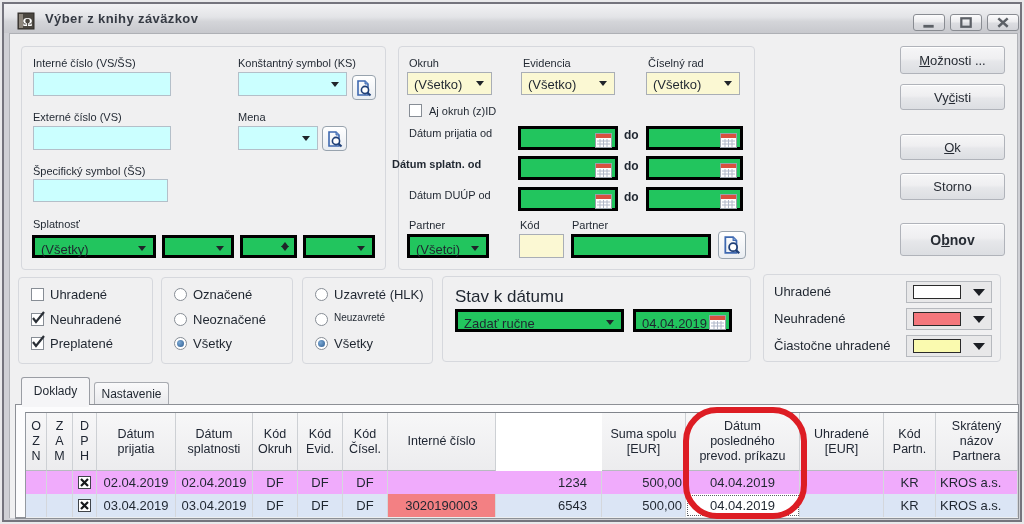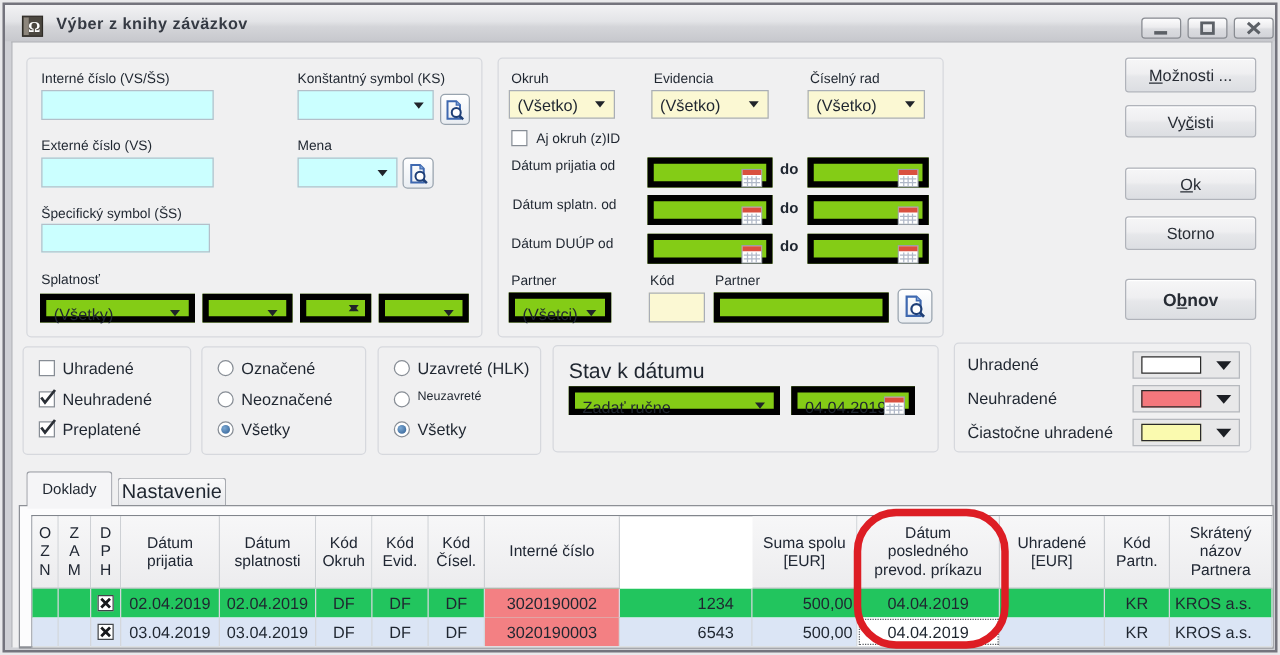--- a/index.html
+++ b/index.html
@@ -18,21 +18,21 @@
   .title-text { position:absolute; left:41px; top:7px; font-size:13px; font-weight:bold; color:#353a43; letter-spacing:0.4px; }
   .appicon { position:absolute; left:13px; top:8px; width:18px; height:18px; }
   .winbtn { position:absolute; top:10px; width:32px; height:17px; border:1px solid #898c92; border-radius:3px;
     background:linear-gradient(#fcfcfd 0%, #ececee 45%, #dcdde1 55%, #d2d3d8 100%);
     display:flex; align-items:center; justify-content:center; }
   .client { position:absolute; left:9px; top:33px; width:1009px; height:485px; background:#f0f0f1; border-top:1px solid #aeb0b5; border-left:1px solid #b0b2b7; border-right:1px solid #b0b2b7; }
 
   
   .gbox { position:absolute; border:1px solid #d6d8dd; border-radius:4px; }
   .lbl { position:absolute; white-space:nowrap; }
-  .inp { position:absolute; background:#84cc16; border:5px solid #000000; }
+  .inp { position:absolute; background:#22c55e; border:3px solid #000000; }
   .cyan { background:#cbffff; border:1px solid #b4bfc9; }
   .yel  { background:#fbf8d3; border:1px solid #a9aeb6; }
   .arr { position:absolute; width:0; height:0; border-left:4.5px solid transparent; border-right:4.5px solid transparent; border-top:5px solid #20242a; }
   .arrbig { position:absolute; width:0; height:0; border-left:6px solid transparent; border-right:6px solid transparent; border-top:7px solid #1c1f24; }
   .btn { position:absolute; border:1px solid #b0b3ba; border-radius:3px;
     background:linear-gradient(#f6f6f7 0%, #efeff1 45%, #e6e7ea 55%, #dcdee2 100%);
     box-shadow:inset 0 1px 0 #fff;
     display:flex; align-items:center; justify-content:center; font-size:13px; color:#272c34; }
   .tool { position:absolute; border:1px solid #98a3ae; border-radius:4px;
     background:linear-gradient(#ffffff, #e9edf2); display:flex; align-items:center; justify-content:center; }
@@ -180,21 +180,21 @@
       <g stroke="#b0b8c8" stroke-width="1">
           <line x1="2" y1="8" x2="15" y2="8"></line>
           <line x1="2" y1="11" x2="15" y2="11"></line>
           <line x1="5" y1="6" x2="5" y2="14"></line>
           <line x1="8.5" y1="6" x2="8.5" y2="14"></line>
           <line x1="12" y1="6" x2="12" y2="14"></line>
         </g>
     </svg>
   </div>
 
-  <div class="lbl" style="left:410px; top:158px;">Dátum splatn. od</div>
+  <div class="lbl" style="left:392px; top:158px;font-weight:bold;">Dátum splatn. od</div>
   <div class="inp abs" style="left:518px; top:156px; width:100px; height:24px;">
     <svg class="calic" style="right:3px; top:4px;" viewBox="0 0 17 15">
       <rect x="0.5" y="0.5" width="16" height="14" fill="#ffffff" stroke="#98a0a8"></rect>
       <rect x="1" y="1" width="15" height="4" fill="#d9503f"></rect>
       <g stroke="#b0b8c8" stroke-width="1">
           <line x1="2" y1="8" x2="15" y2="8"></line>
           <line x1="2" y1="11" x2="15" y2="11"></line>
           <line x1="5" y1="6" x2="5" y2="14"></line>
           <line x1="8.5" y1="6" x2="8.5" y2="14"></line>
           <line x1="12" y1="6" x2="12" y2="14"></line>
@@ -343,57 +343,56 @@
     <div style="position:absolute; left:6px; top:3px; width:48px; height:14px; background:#f4777c; border:1px solid #2a2a2a;"></div>
     <div class="arrbig" style="right:6px; top:7px;"></div>
   </div>
   <div class="lbl" style="left:774px; top:338px; font-size:13px;">Čiastočne uhradené</div>
   <div class="abs" style="left:906px; top:335px; width:86px; height:22px; background:#e8e8e9; border:1px solid #b6b9be;">
     <div style="position:absolute; left:6px; top:3px; width:48px; height:14px; background:#fafaaf; border:1px solid #2a2a2a;"></div>
     <div class="arrbig" style="right:6px; top:7px;"></div>
   </div>
 
   <div class="abs" style="left:21px; top:377px; width:69px; height:28px; background:#f5f5f7; border:1px solid #9a9da4; border-bottom:none; border-radius:3px 3px 0 0; text-align:center; line-height:26px; font-size:12px;">Doklady</div>
-  <div class="abs" style="left:94px; top:382px; width:87px; height:23px; background:linear-gradient(#fafafb,#e8e9ec); border:1px solid #a8abb1; border-bottom:none; border-radius:3px 3px 0 0; text-align:center; line-height:22px; font-size:16px;">Nastavenie</div>
+  <div class="abs" style="left:94px; top:382px; width:75px; height:23px; background:linear-gradient(#fafafb,#e8e9ec); border:1px solid #a8abb1; border-bottom:none; border-radius:3px 3px 0 0; text-align:center; line-height:22px; font-size:12px;">Nastavenie</div>
   <div class="abs" style="left:15px; top:404px; width:1004px; height:115px; background:#fcfcfd; border:1px solid #8d9096; border-bottom-width:2px;"></div>
   <div class="abs" style="left:22px; top:404px; width:67px; height:3px; background:#f5f5f7;"></div>
 
   <div class="abs" style="left:25px; top:412px; width:993px; height:106px; background:#fff; border-top:1px solid #81858c; border-left:1px solid #9499a0; border-bottom:1px solid #81858c;">
 
     <div class="hcell" style="left:0px; top:0px; width:21px; height:58px;">O<br>Z<br>N</div>
     <div class="hcell" style="left:21px; top:0px; width:26px; height:58px;">Z<br>A<br>M</div>
     <div class="hcell" style="left:47px; top:0px; width:24px; height:58px;">D<br>P<br>H</div>
     <div class="hcell" style="left:71px; top:0px; width:79px; height:58px;">Dátum<br>prijatia</div>
     <div class="hcell" style="left:150px; top:0px; width:77px; height:58px;">Dátum<br>splatnosti</div>
     <div class="hcell" style="left:227px; top:0px; width:45px; height:58px;">Kód<br>Okruh</div>
     <div class="hcell" style="left:272px; top:0px; width:45px; height:58px;">Kód<br>Evid.</div>
     <div class="hcell" style="left:317px; top:0px; width:45px; height:58px;">Kód<br>Čísel.</div>
     <div class="hcell" style="left:362px; top:0px; width:108px; height:58px;">Interné číslo</div>
     <div class="hcell" style="left:576px; top:0px; width:84px; height:58px;">Suma spolu<br>[EUR]</div>
     <div class="hcell" style="left:660px; top:0px; width:114px; height:58px;">Dátum<br>posledného<br>prevod. príkazu</div>
     <div class="hcell" style="left:774px; top:0px; width:84px; height:58px;">Uhradené<br>[EUR]</div>
     <div class="hcell" style="left:858px; top:0px; width:52px; height:58px;">Kód<br>Partn.</div>
     <div class="hcell" style="left:910px; top:0px; width:82px; height:58px;">Skrátený<br>názov<br>Partnera</div>
 
-    <div class="abs" style="left:0; top:58px; width:992px; height:23px; background:#22c55e;">
+    <div class="abs" style="left:0; top:58px; width:992px; height:23px; background:#f0abfc;">
       <div class="cell" style="left:0px; width:21px; height:23px;"></div>
       <div class="cell" style="left:21px; width:26px; height:23px;"></div>
       <div class="cell" style="left:47px; width:24px; height:23px;">
         <span style="display:inline-block; width:13px; height:13px; background:#fff; border:1px solid #40444a; position:relative;">
             <svg width="11" height="11" viewBox="0 0 11 11" style="position:absolute; left:0; top:0;">
               <path d="M2 2 L9 9 M9 2 L2 9" stroke="#17191c" stroke-width="2.2"></path>
             </svg>
           </span>
       </div>
       <div class="cell" style="left:71px; width:79px; height:23px; font-size:13px;">02.04.2019</div>
       <div class="cell" style="left:150px; width:77px; height:23px; font-size:13px;">02.04.2019</div>
       <div class="cell" style="left:227px; width:45px; height:23px; font-size:13px;">DF</div>
       <div class="cell" style="left:272px; width:45px; height:23px; font-size:13px;">DF</div>
       <div class="cell" style="left:317px; width:45px; height:23px; font-size:13px;">DF</div>
-      <div class="cell" style="left:362px; width:108px; height:23px; font-size:13px; background:#f38083;">3020190002</div>
       <div class="cell r" style="left:470px; width:106px; height:23px; font-size:13px; padding-right:14px;">1234</div>
       <div class="cell r" style="left:576px; width:84px; height:23px; font-size:13px; padding-right:3px;">500,00</div>
       <div class="cell" style="left:660px; width:114px; height:23px; font-size:13px;">04.04.2019</div>
       <div class="cell" style="left:774px; width:84px; height:23px;"></div>
       <div class="cell" style="left:858px; width:52px; height:23px; font-size:13px;">KR</div>
       <div class="cell l" style="left:910px; width:82px; height:23px; font-size:13px; padding-left:4px;">KROS a.s.</div>
     </div>
 
     <div class="abs" style="left:0; top:81px; width:992px; height:23px; background:#dbe5f5;">
       <div class="cell" style="left:0px; width:21px; height:23px;"></div>

